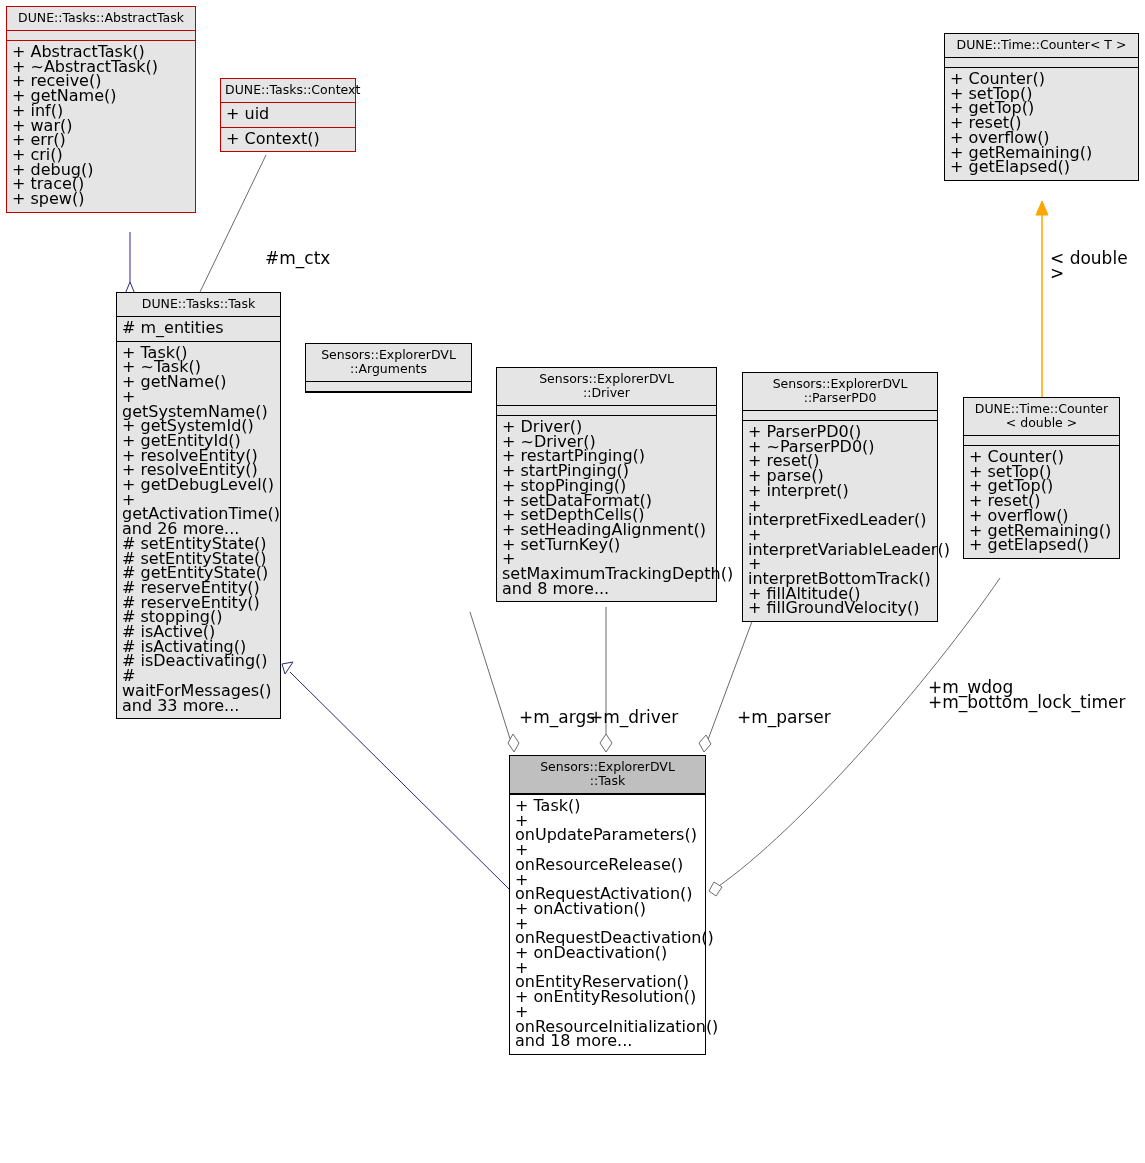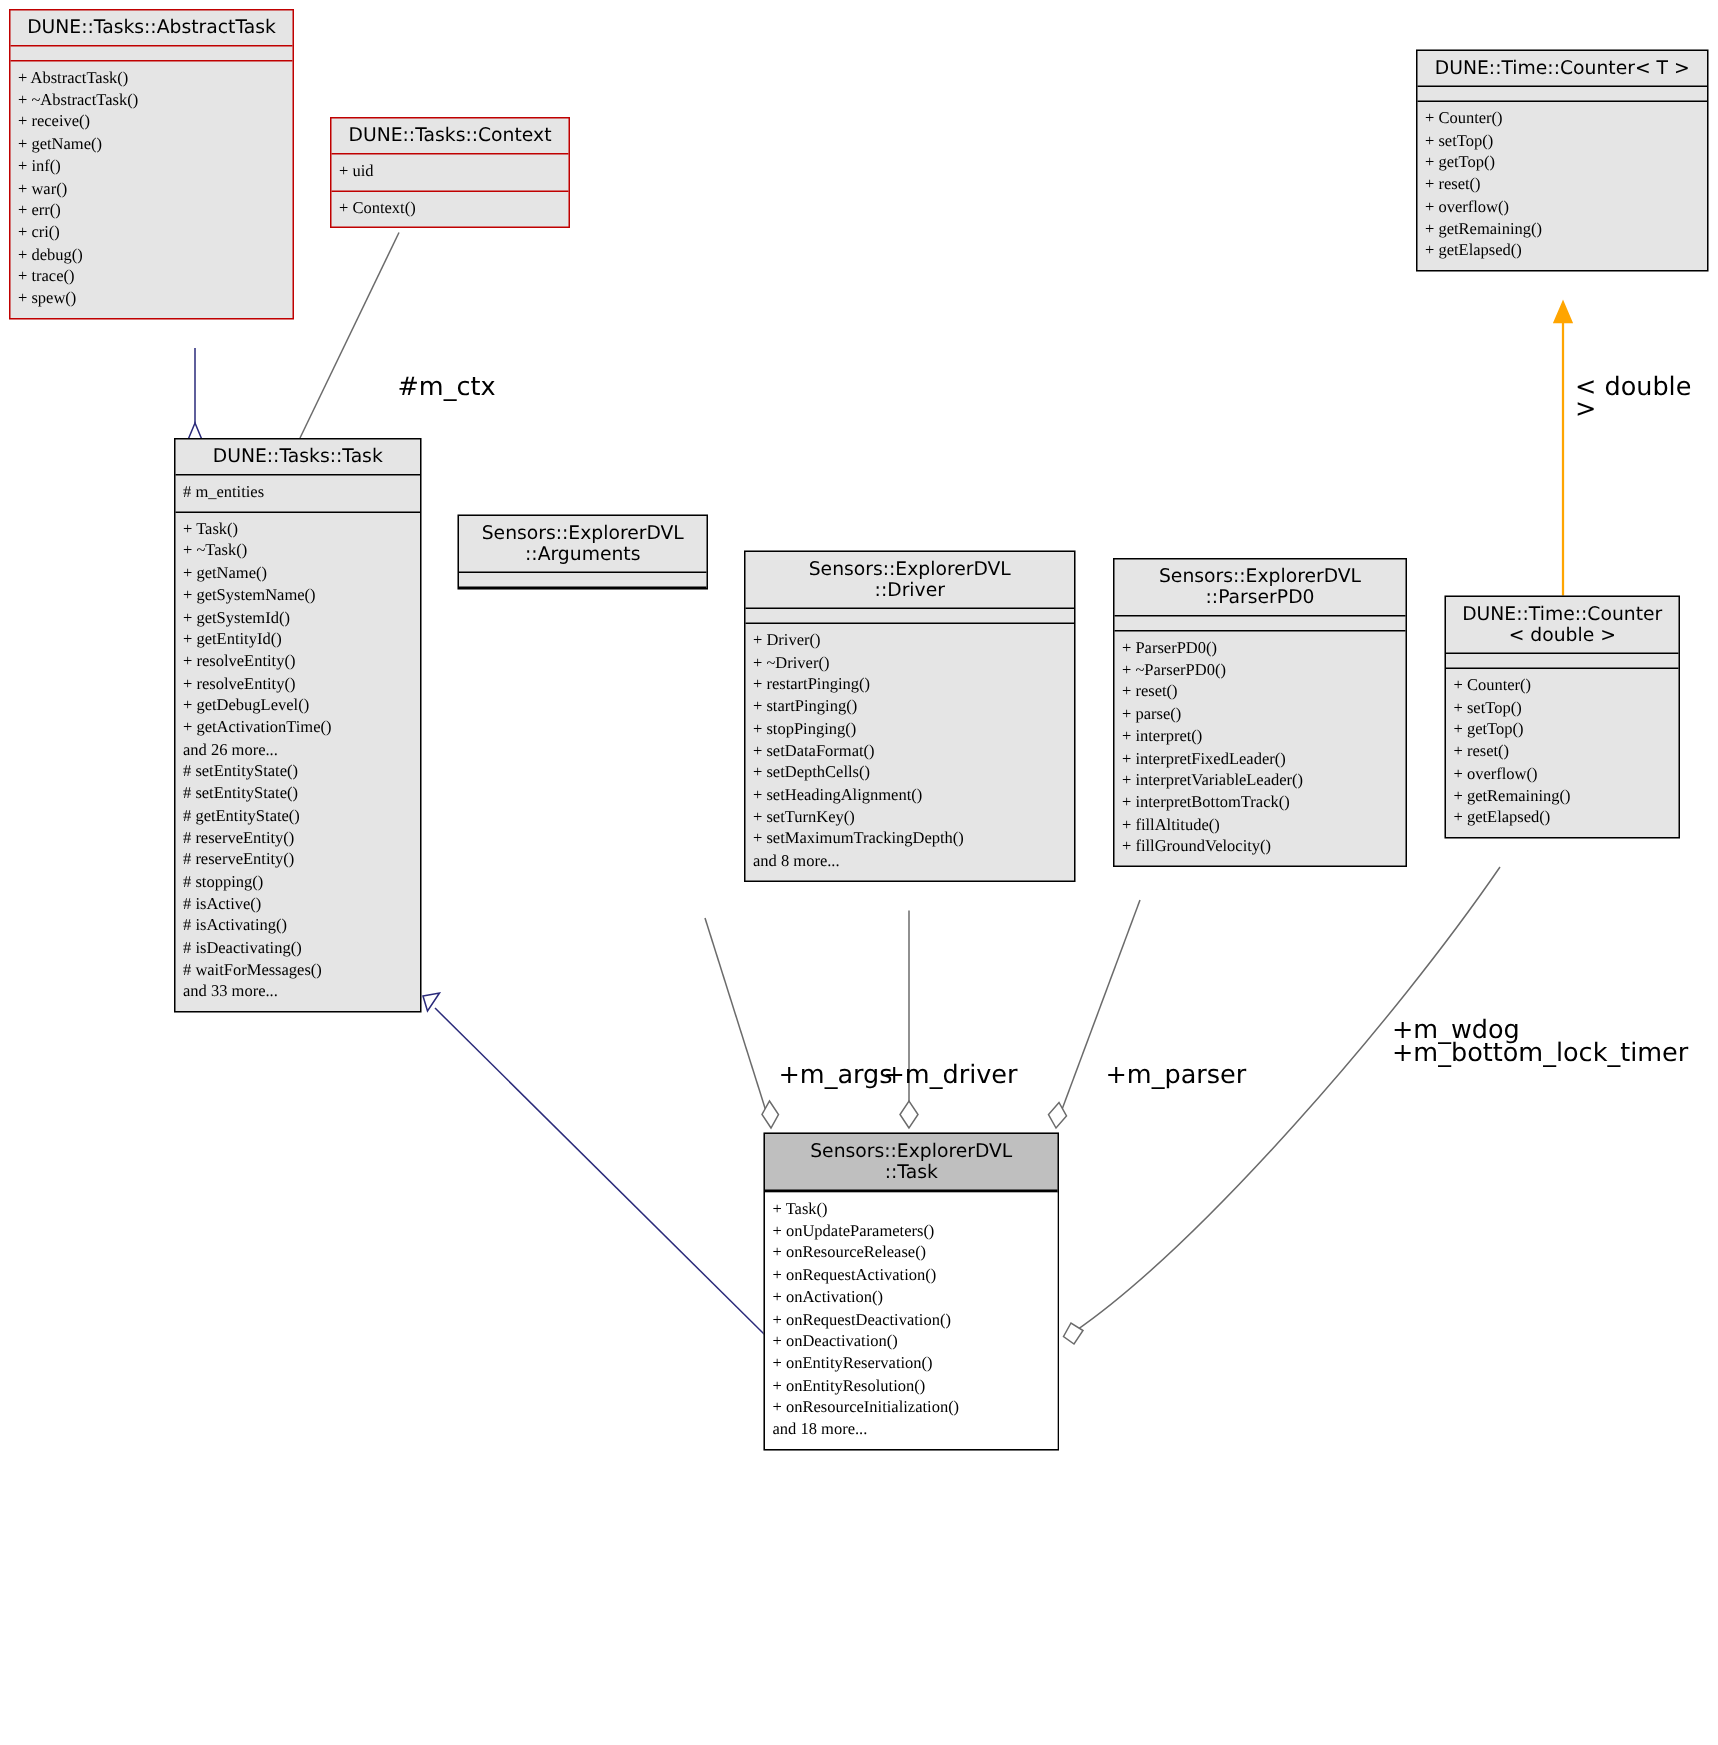--- a/index.html
+++ b/index.html
@@ -38,25 +38,24 @@
   .uml-sep {
     height: 1px;
     background: #000000;
     width: 100%;
   }
   .uml-sep.red {
     background: #c00000;
   }
   .uml-section {
     padding: 4px 5px 5px 5px;
-    font-size: 11px;
+    font-size: 16px;
     line-height: 14.7px;
     color: #000000;
     white-space: pre-line;
-    font-family: Liberation Serif, serif;
   }
   .uml-section.empty {
     height: 9px;
     padding: 0;
   }
   .edge-label {
     position: absolute;
     font-size: 17px;
     color: #000000;
     white-space: pre-line;
@@ -118,21 +117,21 @@
 + getName()
 + inf()
 + war()
 + err()
 + cri()
 + debug()
 + trace()
 + spew()</div>
   </div>
 
-  <div class="uml-box red" style="left:220px; top:78px; width:160px;">
+  <div class="uml-box red" style="left:220px; top:78px; width:136px;">
     <div class="uml-title">DUNE::Tasks::Context</div>
     <div class="uml-sep red"></div>
     <div class="uml-section">+ uid</div>
     <div class="uml-sep red"></div>
     <div class="uml-section">+ Context()</div>
   </div>
 
   <div class="uml-box" style="left:944px; top:33px; width:195px;">
     <div class="uml-title">DUNE::Time::Counter&lt; T &gt;</div>
     <div class="uml-sep"></div>

